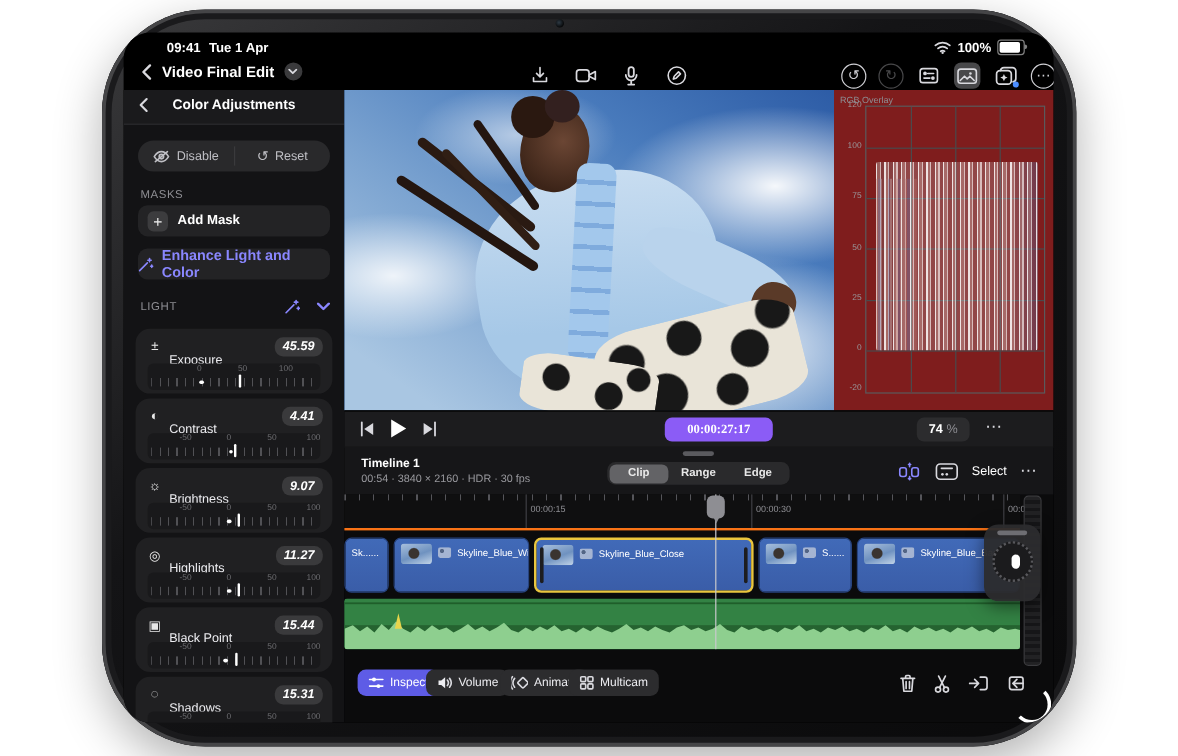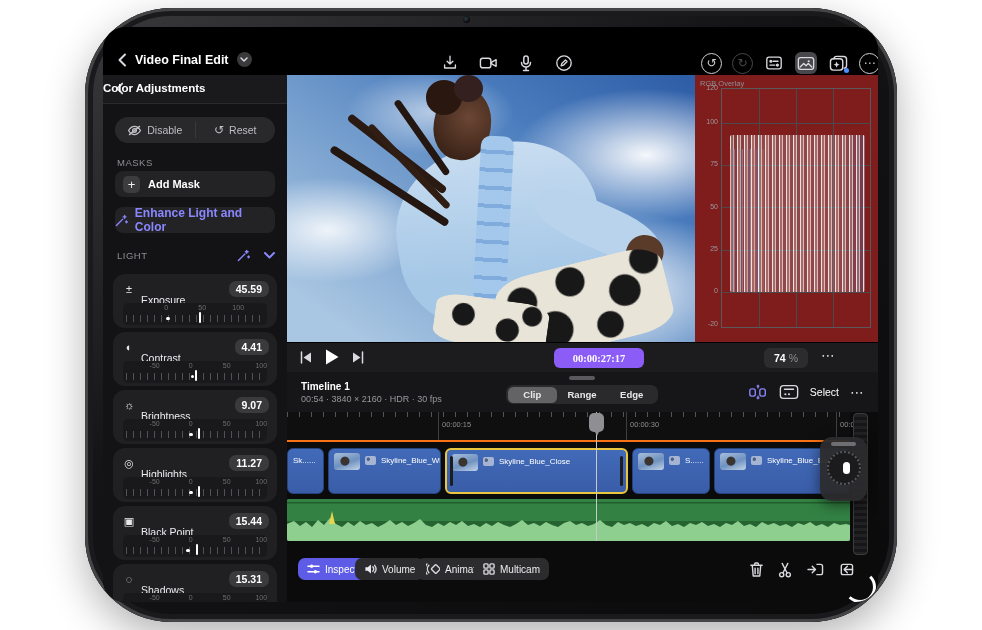--- a/index.html
+++ b/index.html
@@ -28,37 +28,37 @@
   .nav-center{position:absolute;left:336px;top:0;display:flex;gap:16px;align-items:center;height:24px;}
   .nav-right{position:absolute;left:598px;top:0;display:flex;gap:10px;align-items:center;height:24px;}
   .icbtn{display:flex;align-items:center;justify-content:center;width:22px;height:22px;color:#d9d9de;}
   .icbtn.sel{background:#48484a;border-radius:6px;}
   .circle-ic{width:19px;height:19px;border:1.5px solid #cfcfd4;border-radius:50%;display:flex;align-items:center;justify-content:center;font-size:12px;line-height:1;color:#cfcfd4;}
   .dim{opacity:.35;}
   svg.ic{stroke:#d9d9de;fill:none;stroke-width:1.5;stroke-linecap:round;stroke-linejoin:round;}
   
   .sidebar{position:absolute;left:0;top:48px;width:184px;height:527px;background:#131315;}
   .sb-head{position:absolute;top:0;left:0;right:0;height:28px;border-bottom:1px solid #2b2b2d;background:#1a1a1c;}
-  .sb-head .t{position:absolute;left:0;right:0;top:7px;text-align:left;font-size:11.5px;font-weight:bold;}
+  .sb-head .t{position:absolute;left:0;right:0;top:7px;text-align:center;font-size:11.5px;font-weight:bold;}
   .sb-back{position:absolute;left:12px;top:6px;}
   .pill2{position:absolute;left:12px;right:12px;top:42px;height:26px;background:#29292b;border-radius:13px;display:flex;}
   .pill2 .half{flex:1;display:flex;align-items:center;justify-content:center;gap:5px;font-size:10.5px;color:#bfbfc4;}
   .pill2 .div{width:1px;background:#3a3a3c;margin:5px 0;}
   .sb-label{position:absolute;left:14px;font-size:9.5px;color:#8e8e93;letter-spacing:.5px;}
   .sb-row{position:absolute;left:12px;right:12px;height:26px;background:#232325;border-radius:8px;display:flex;align-items:center;}
   .plus-sq{width:17px;height:17px;background:#3c3c3e;border-radius:5px;margin:0 8px;display:flex;align-items:center;justify-content:center;font-size:13px;color:#eee;}
   .enh-txt{font-size:12px;color:#8a87ff;font-weight:bold;}
   .light-row{position:absolute;left:14px;right:12px;top:172px;height:16px;display:flex;align-items:center;}
   .light-row .sp{flex:1;}
   
   .card{position:absolute;left:10px;width:164px;height:54px;background:#202022;border-radius:12px;}
   .card .lrow{position:absolute;left:10px;right:8px;top:6px;height:18px;display:flex;align-items:center;gap:6px;}
   .card .s-ic{font-size:11px;color:#e8e8e8;width:12px;text-align:center;}
   .card .s-name{font-size:10.5px;color:#ececf0;flex:1;margin-top:22px;}
-  .card .s-val{background:#3a3a3c;border-radius:7px;padding:2px 7px;font-size:10.5px;font-weight:bold;color:#fff;}
+  .card .s-val{background:#3a3a3c;border-radius:7px;padding:2px 7px;font-size:10.5px;font-weight:bold;color:#fff;font-style:italic;}
   .ruler{position:absolute;left:10px;right:10px;top:29px;height:22px;background:#19191b;border-radius:5px;}
   .ruler .tl{position:absolute;top:1px;font-size:7px;color:#6e6e72;transform:translateX(-50%);}
   .ruler .ticks{position:absolute;left:3px;right:3px;bottom:3px;height:7px;
       background:repeating-linear-gradient(90deg,#515155 0 1px,transparent 1px 7px);}
   .ruler .mline{position:absolute;bottom:2px;width:2px;height:11px;background:#fff;border-radius:1px;}
   .ruler .mdot{position:absolute;bottom:5px;width:3.5px;height:3.5px;border-radius:50%;background:#fff;}
   
   .main{position:absolute;left:184px;top:48px;width:591px;height:527px;background:#0b0b0c;}
   .viewer{position:absolute;left:0;top:0;width:408px;height:267px;overflow:hidden;background:#4a7cbd;}
   .scope{position:absolute;left:408px;top:0;width:183px;height:267px;background:#7f1d1d;}
@@ -130,20 +130,37 @@
   .vx{position:absolute;}
 </style>
 </head>
 <body>
 
 <div class="stage">
  <div class="device">
   <div class="camera-dot"></div>
   <div class="screen">
 
+   <div class="statusbar">
+     <div class="st-left">
+       <span>09:41</span>
+       <span>Tue 1 Apr</span>
+     </div>
+     <div class="st-right">
+       <svg class="ic" width="15" height="11" viewBox="0 0 15 11">
+              <path d="M1.5 3.8 A9 9 0 0 1 13.5 3.8 M3.7 6.3 A6 6 0 0 1 11.3 6.3 M5.9 8.7 A3 3 0 0 1 9.1 8.7"></path>
+              <circle cx="7.5" cy="10" r="1" fill="#d9d9de" stroke="none"></circle>
+            </svg>
+       <span>100%</span>
+       <span class="batt">
+              <i></i>
+              <b></b>
+            </span>
+     </div>
+   </div>
 
    <div class="navbar">
      <div class="nav-left">
        <svg class="ic" width="10" height="14" viewBox="0 0 10 14">
               <path d="M8 1.5 L2.5 7 L8 12.5" stroke-width="2"></path>
             </svg>
        <span class="nav-title">Video Final Edit</span>
        <span class="chip-circ">
               <svg class="ic" width="8" height="5" viewBox="0 0 8 5">
                 <path d="M1 1 L4 4 L7 1"></path>

